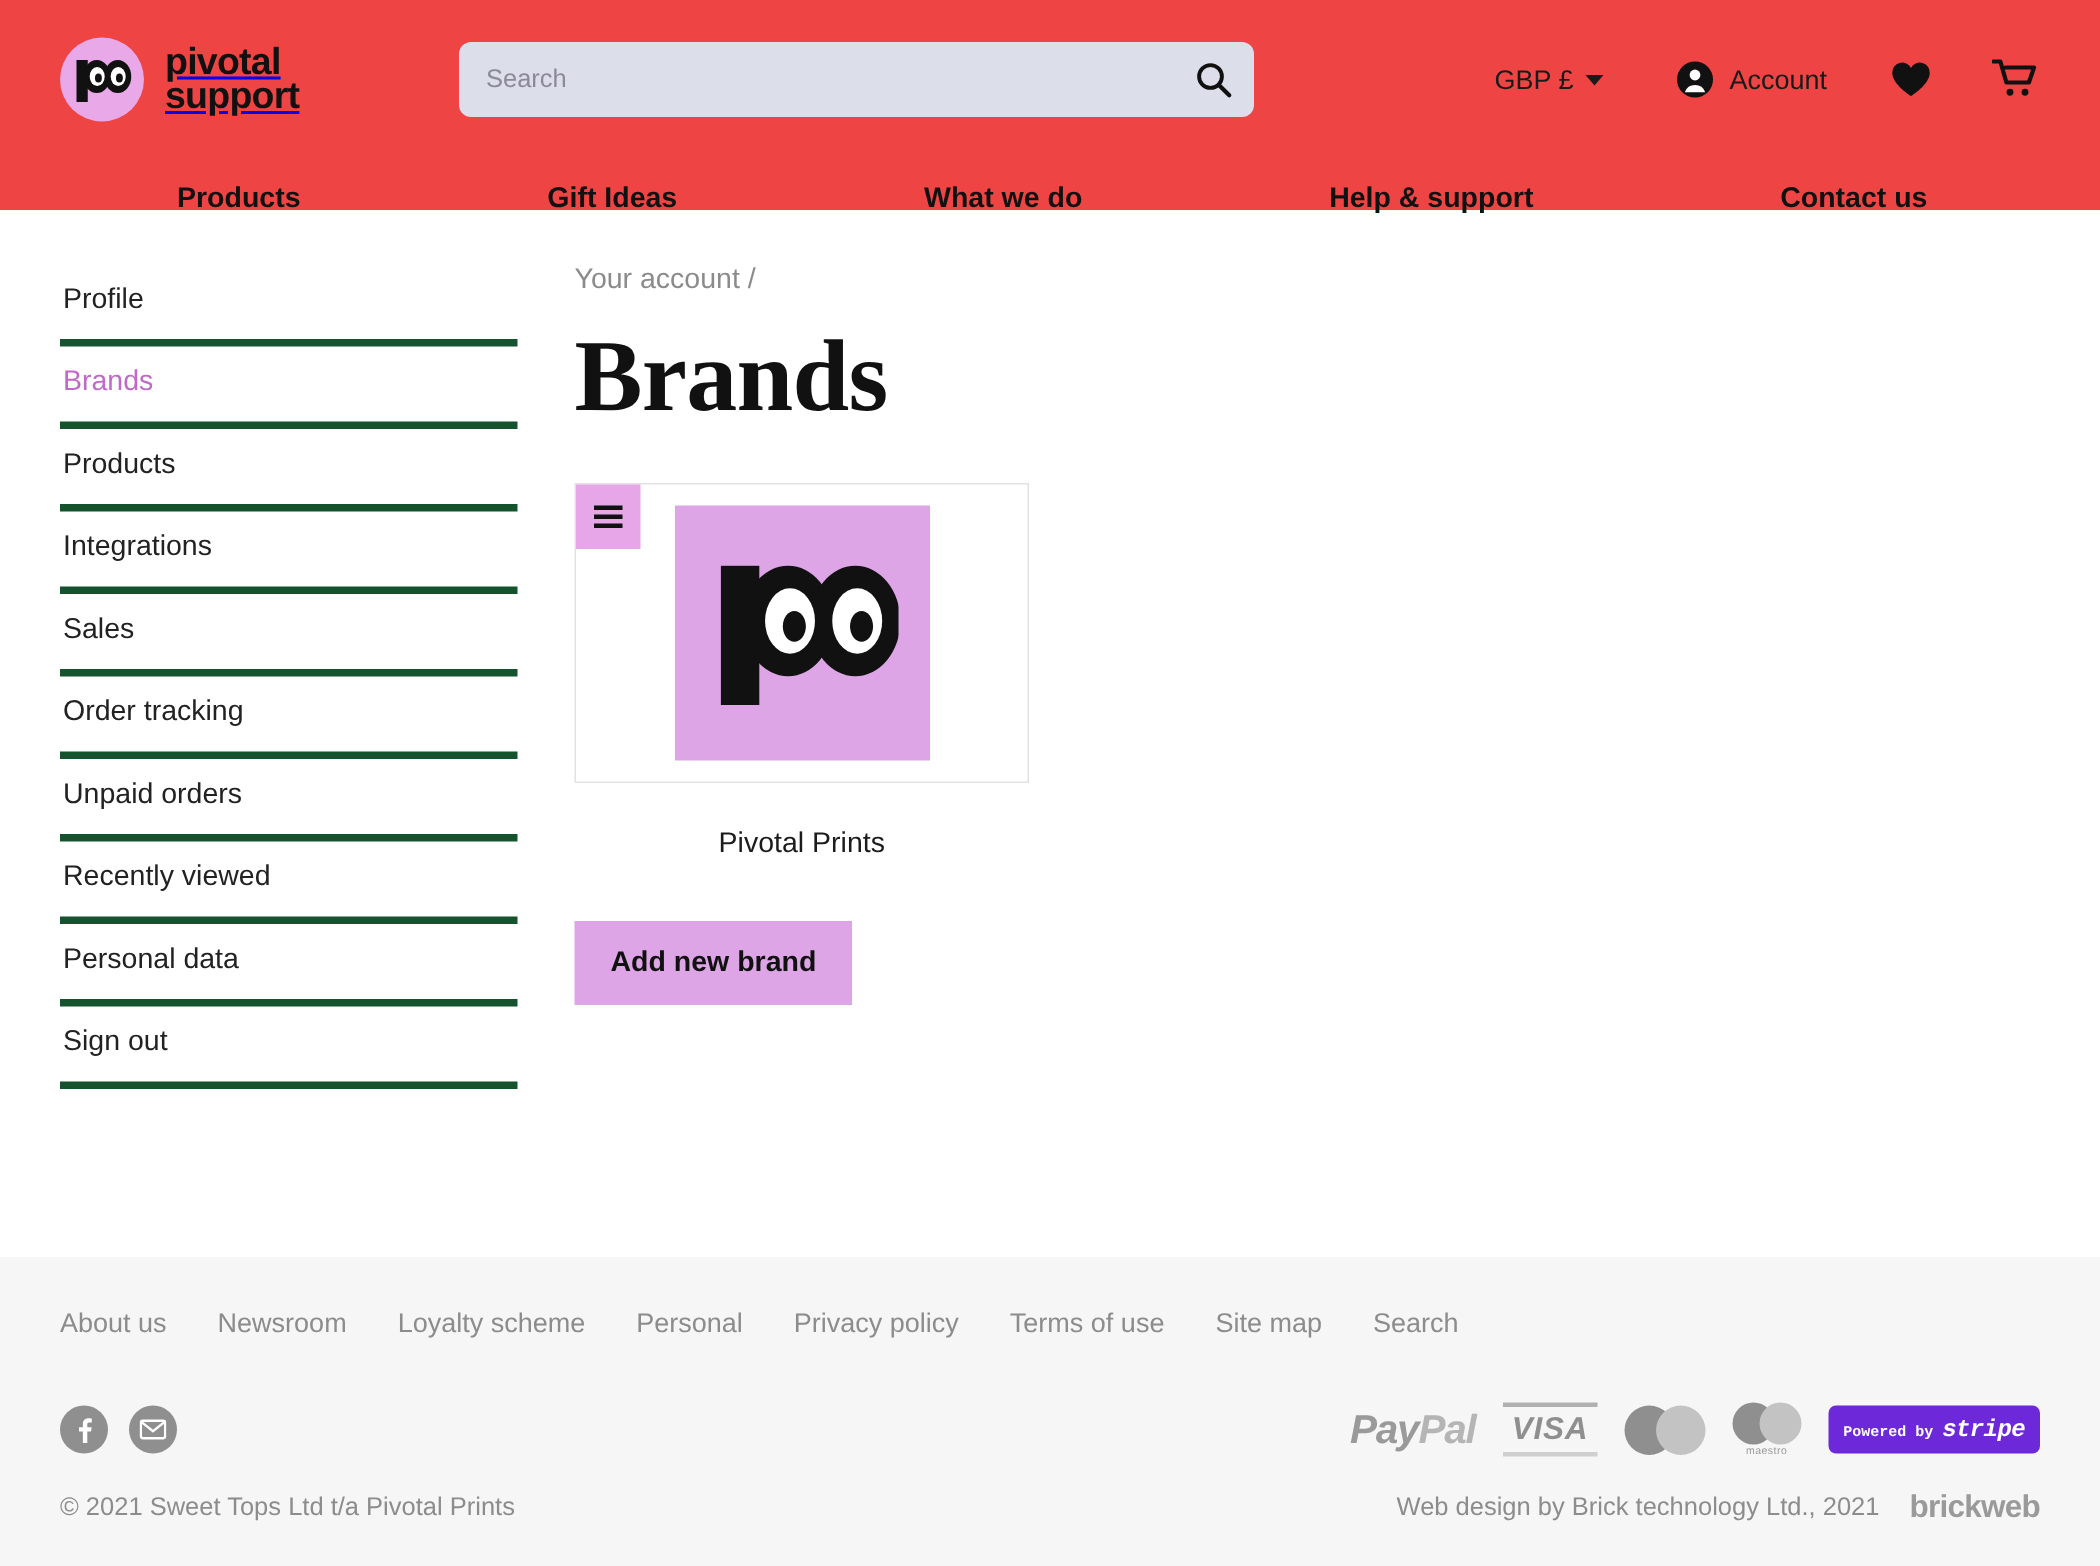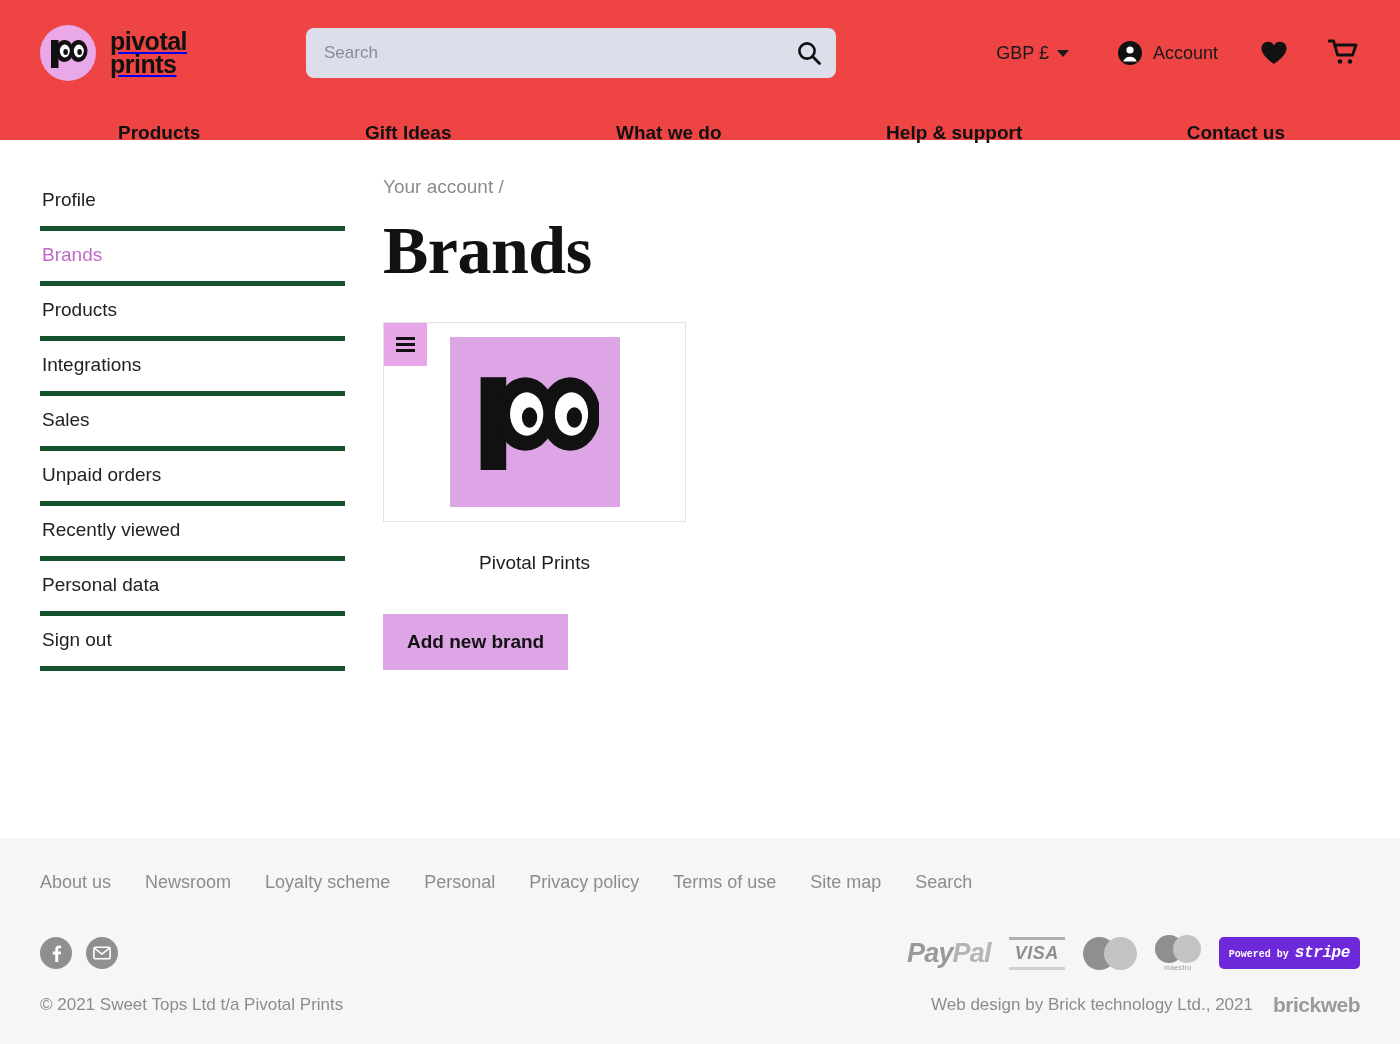--- a/index.html
+++ b/index.html
@@ -253,21 +253,21 @@
     color: #9a9a9a;
     letter-spacing: -0.8px;
   }
   .paypal-logo .pal { color: #b5b5b5; }
   .visa-logo {
     border-top: 3px solid #b0b0b0;
     border-bottom: 3px solid #d0d0d0;
     padding: 3px 6px;
     font-style: italic;
     font-weight: bold;
-    font-size: 18px;
+    font-size: 21px;
     color: #8f8f8f;
     letter-spacing: 0.5px;
   }
   .mc-logo { position: relative; width: 54px; height: 33px; }
   .mc-logo i {
     position: absolute; top: 0;
     width: 33px; height: 33px; border-radius: 50%;
     display: block;
   }
   .mc-logo i.a { left: 0; background: #8f8f8f; }
@@ -312,21 +312,21 @@
             <ellipse cx="16.5" cy="15" rx="9" ry="11" fill="#111"></ellipse>
             <ellipse cx="30.5" cy="15" rx="9" ry="11" fill="#111"></ellipse>
             <ellipse cx="16.8" cy="15" rx="5" ry="6.4" fill="#fff"></ellipse>
             <ellipse cx="30.8" cy="15" rx="5" ry="6.4" fill="#fff"></ellipse>
             <ellipse cx="17.6" cy="16" rx="2.3" ry="3" fill="#111"></ellipse>
             <ellipse cx="31.6" cy="16" rx="2.3" ry="3" fill="#111"></ellipse>
           </svg>
         </span>
         <span class="logo-text">
           <span>pivotal</span><br>
-          <span>prints</span>
+          <span>support</span>
         </span>
       </a>
 
       <div class="search-wrap">
         <input class="search-input" type="text" placeholder="Search" style="">
         <button class="search-btn">
           <svg width="26" height="26" viewBox="0 0 26 26" aria-hidden="true">
             <circle cx="11" cy="11" r="7.6" fill="none" stroke="#111" stroke-width="2.6"></circle>
             <line x1="16.6" y1="16.6" x2="23.5" y2="23.5" stroke="#111" stroke-width="2.8" stroke-linecap="round"></line>
           </svg>
@@ -396,20 +396,23 @@
           <a class="side-link active" href="#">Brands</a>
         </li>
         <li class="side-item">
           <a class="side-link" href="#">Products</a>
         </li>
         <li class="side-item">
           <a class="side-link" href="#">Integrations</a>
         </li>
         <li class="side-item">
           <a class="side-link" href="#">Sales</a>
+        </li>
+        <li class="side-item">
+          <a class="side-link" href="#">Order tracking</a>
         </li>
         <li class="side-item">
           <a class="side-link" href="#">Unpaid orders</a>
         </li>
         <li class="side-item">
           <a class="side-link" href="#">Recently viewed</a>
         </li>
         <li class="side-item">
           <a class="side-link" href="#">Personal data</a>
         </li>

